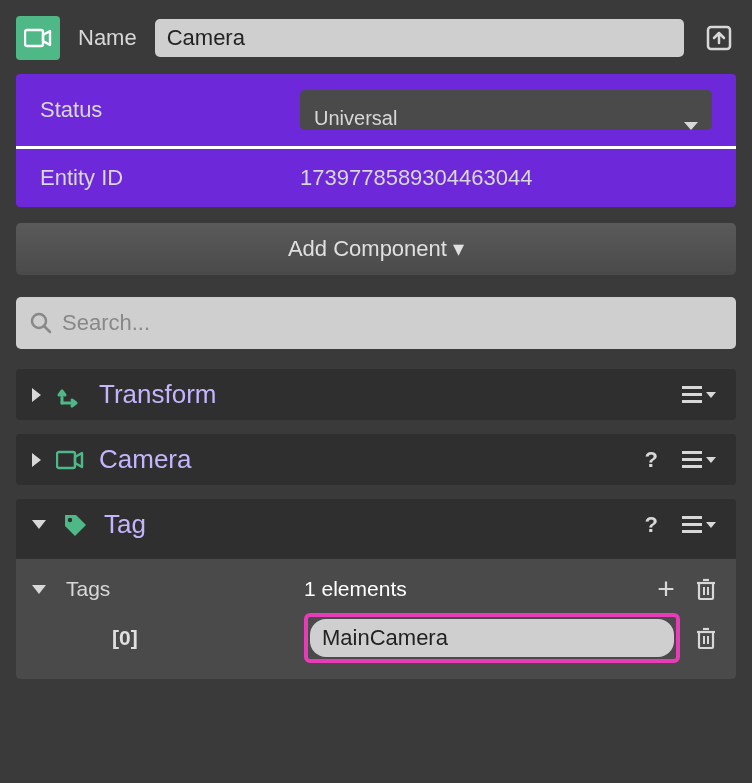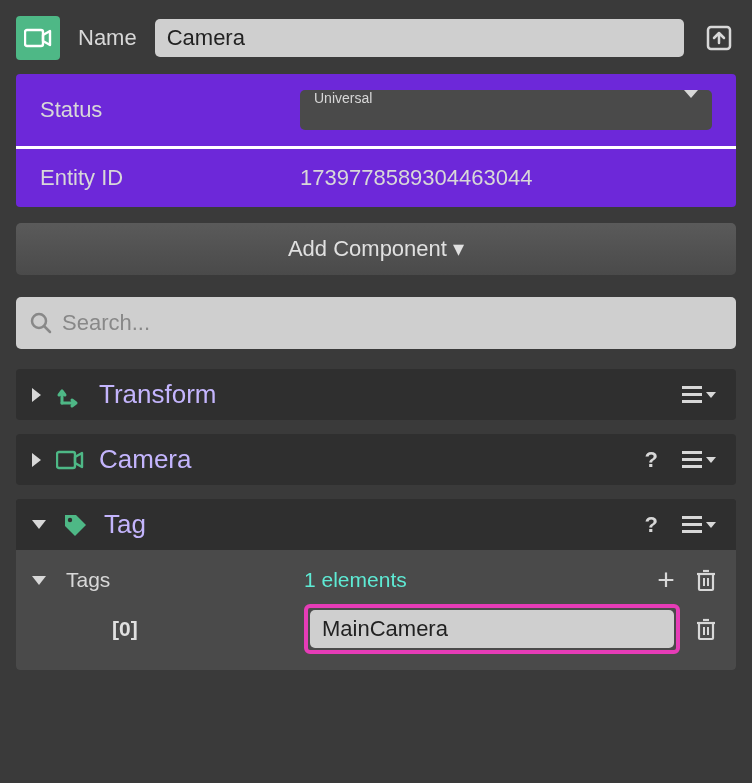--- a/index.html
+++ b/index.html
@@ -67,24 +67,24 @@
     color: #d8d8d8;
     font-size: 22px;
   }
   .status-select {
     flex: 1;
     background: #4a4a4a;
     border-radius: 5px;
     height: 40px;
     padding: 0 14px;
     display: flex;
-    align-items: flex-start;
+    align-items: flex-end;
     justify-content: space-between;
     color: #d8d8d8;
-    font-size: 14px;
+    font-size: 20px;
     cursor: pointer;
   }
   .dropdown-triangle {
     width: 0; height: 0;
     border-left: 7px solid transparent;
     border-right: 7px solid transparent;
     border-top: 8px solid #d8d8d8;
   }
   .entity-id-value {
     color: #d8d8d8;
@@ -203,21 +203,21 @@
     padding: 6px 0;
   }
   .tags-label-area {
     display: flex;
     align-items: center;
     gap: 12px;
     width: 260px;
   }
   .tags-count {
     flex: 1;
-    color: #5eead4;
+    color: #ffffff;
     font-size: 21px;
   }
   .icon-btn {
     cursor: pointer;
     color: #d8d8d8;
     display: flex;
     align-items: center;
     justify-content: center;
     width: 28px;
     height: 28px;
@@ -238,21 +238,21 @@
     width: 260px;
     padding-left: 80px;
     font-weight: bold;
     font-size: 21px;
     color: #e0e0e0;
   }
   .tag-value-input {
     flex: 1;
     background: #cfcfcf;
     border: none;
-    border-radius: 5px;
+    border-radius: 16px;
     height: 38px;
     padding: 0 12px;
     font-size: 22px;
     color: #222;
   }
   .highlight-box {
     border: 4px solid #e63cb7;
     border-radius: 6px;
     padding: 2px;
     flex: 1;
@@ -345,21 +345,21 @@
         <span></span>
         <span></span>
         <span></span>
       </span>
     <span class="small-triangle"></span>
   </span>
 </div>
 
 
 <div class="tag-section">
-  <div class="component-header" style="margin-bottom:0; border-radius:4px 4px 0 0;">
+  <div class="component-header" style="margin-bottom:9px; border-radius:4px 4px 0 0;">
     <span class="collapse-triangle"></span>
     <span class="comp-icon-slot">
       <svg width="26" height="26" viewBox="0 0 26 26">
         <path d="M3 3 L14 3 L24 13 L13 24 L3 14 Z" fill="#4eb886"></path>
         <circle cx="8" cy="8" r="2.2" fill="#2f2f2f"></circle>
       </svg>
     </span>
     <span class="comp-title">Tag</span>
     <span class="help-q">?</span>
     <span class="menu-btn">

